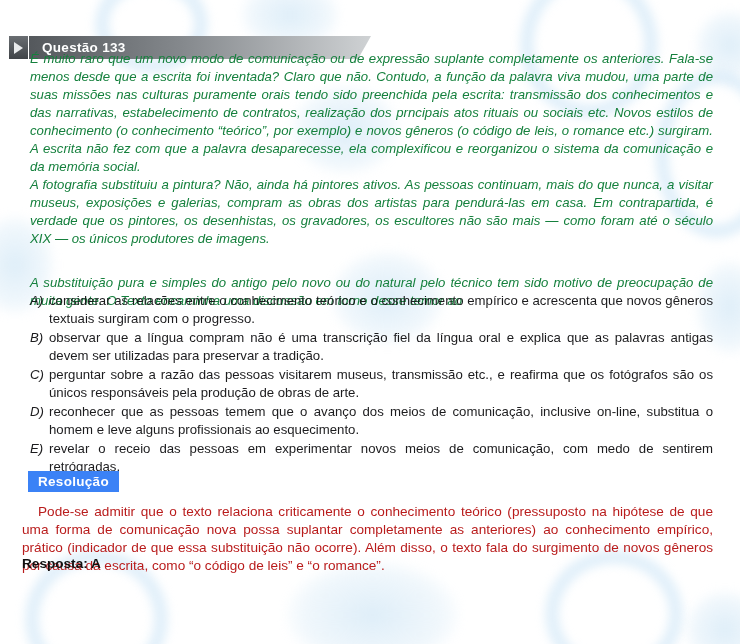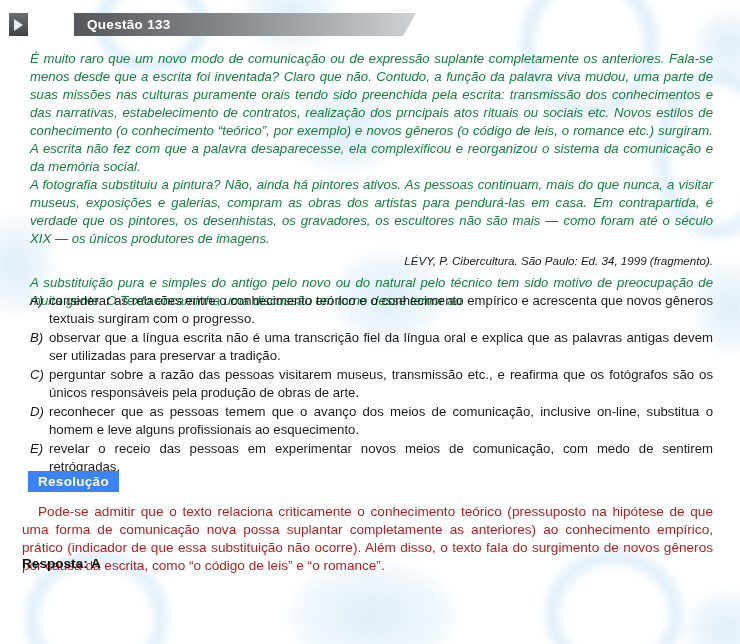--- a/index.html
+++ b/index.html
@@ -15,21 +15,21 @@
 
   
   .watermarks{position:absolute;inset:0;z-index:0;pointer-events:none;}
   .wm{position:absolute;filter:blur(5px);}
   .wm-blob{background:radial-gradient(ellipse at center, rgba(196,224,243,0.55) 0%, rgba(196,224,243,0.25) 55%, rgba(196,224,243,0) 75%);border-radius:50%;}
   .wm-ring{border:14px solid rgba(203,228,245,0.55);border-radius:50%;background:transparent;}
 
   .content{position:relative;z-index:1;}
 
   
-  .qheader{position:absolute;left:9px;top:13px;height:23px;display:flex;gap:45px;}
+  .qheader{position:absolute;left:9px;top:36px;height:23px;display:flex;}
   .qarrow-box{
     width:19px;height:23px;
     background:linear-gradient(180deg,#6a6e72 0%,#3f4347 100%);
     display:flex;align-items:center;justify-content:center;
   }
   .qarrow{
     width:0;height:0;
     border-top:6px solid transparent;
     border-bottom:6px solid transparent;
     border-left:9px solid #e9ebec;
@@ -105,33 +105,32 @@
         <span class="qarrow"></span>
       </div>
       <div class="qbar">
         <span>Questão 133</span>
       </div>
     </div>
 
     <div class="passage">
       <p class="body-it just">É muito raro que um novo modo de comunicação ou de expressão suplante completamente os anteriores. Fala-se menos desde que a escrita foi inventada? Claro que não. Contudo, a função da palavra viva mudou, uma parte de suas missões nas culturas puramente orais tendo sido preenchida pela escrita: transmissão dos conhecimentos e das narrativas, estabelecimento de contratos, realização dos prncipais atos rituais ou sociais etc. Novos estilos de conhecimento (o conhecimento “teórico”, por exemplo) e novos gêneros (o código de leis, o romance etc.) surgiram. A escrita não fez com que a palavra desaparecesse, ela complexificou e reorganizou o sistema da comunicação e da memória social.</p>
       <p class="body-it just">A fotografia substituiu a pintura? Não, ainda há pintores ativos. As pessoas continuam, mais do que nunca, a visitar museus, exposições e galerias, compram as obras dos artistas para pendurá-las em casa. Em contrapartida, é verdade que os pintores, os desenhistas, os gravadores, os escultores não são mais — como foram até o século XIX — os únicos produtores de imagens.</p>
-      <p class="attribution">LÉVY, P. Cibercultura. São Paulo: Ed. 34, 1999 (fragmento).</p>
     </div>
 
     <p class="stem body-it just">A substituição pura e simples do antigo pelo novo ou do natural pelo técnico tem sido motivo de preocupação de muita gente. O Texto encaminha uma discussão em torno desse temor ao</p>
 
     <div class="options">
       <div class="option">
         <span class="opt-label">A)</span>
         <span class="opt-text">considerar as relacões entre o conhecimento teórico e o conhecimento empírico e acrescenta que novos gêneros textuais surgiram com o progresso.</span>
       </div>
       <div class="option">
         <span class="opt-label">B)</span>
-        <span class="opt-text">observar que a língua escrita não é uma transcrição fiel da língua oral e explica que as palavras antigas devem ser utilizadas para preservar a tradição.</span>
+        <span class="opt-text">observar que a língua compram não é uma transcrição fiel da língua oral e explica que as palavras antigas devem ser utilizadas para preservar a tradição.</span>
       </div>
       <div class="option">
         <span class="opt-label">C)</span>
         <span class="opt-text">perguntar sobre a razão das pessoas visitarem museus, transmissão etc., e reafirma que os fotógrafos são os únicos responsáveis pela produção de obras de arte.</span>
       </div>
       <div class="option">
         <span class="opt-label">D)</span>
         <span class="opt-text">reconhecer que as pessoas temem que o avanço dos meios de comunicação, inclusive on-line, substitua o homem e leve alguns profissionais ao esquecimento.</span>
       </div>
       <div class="option">

